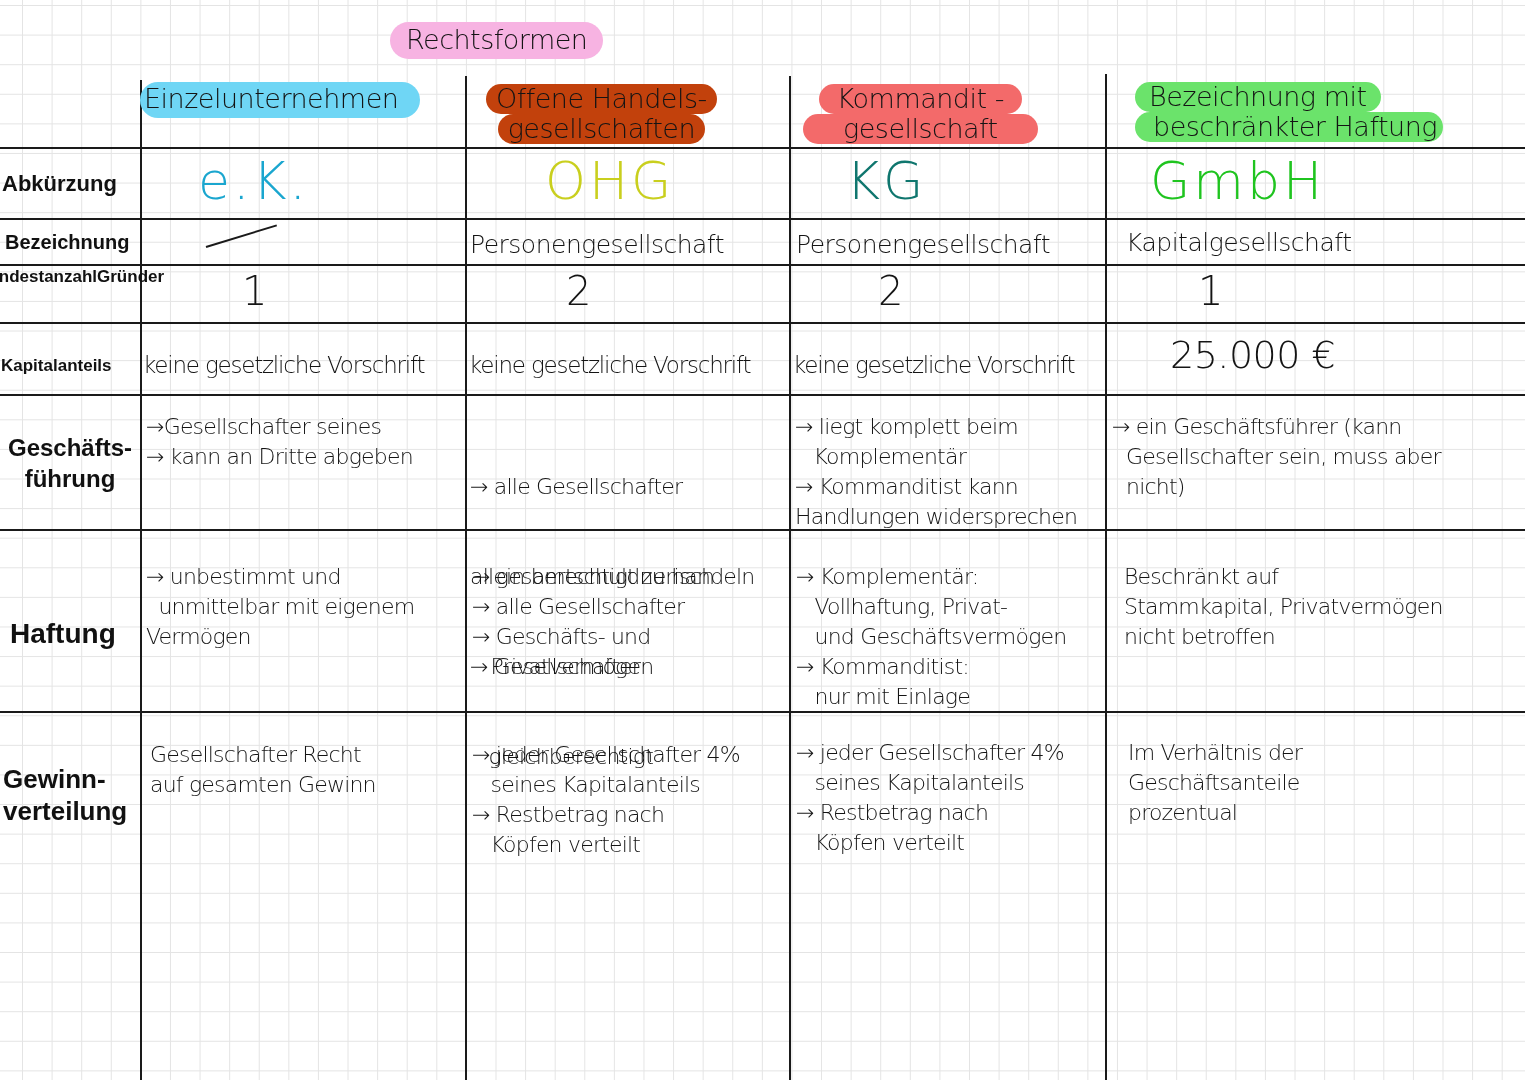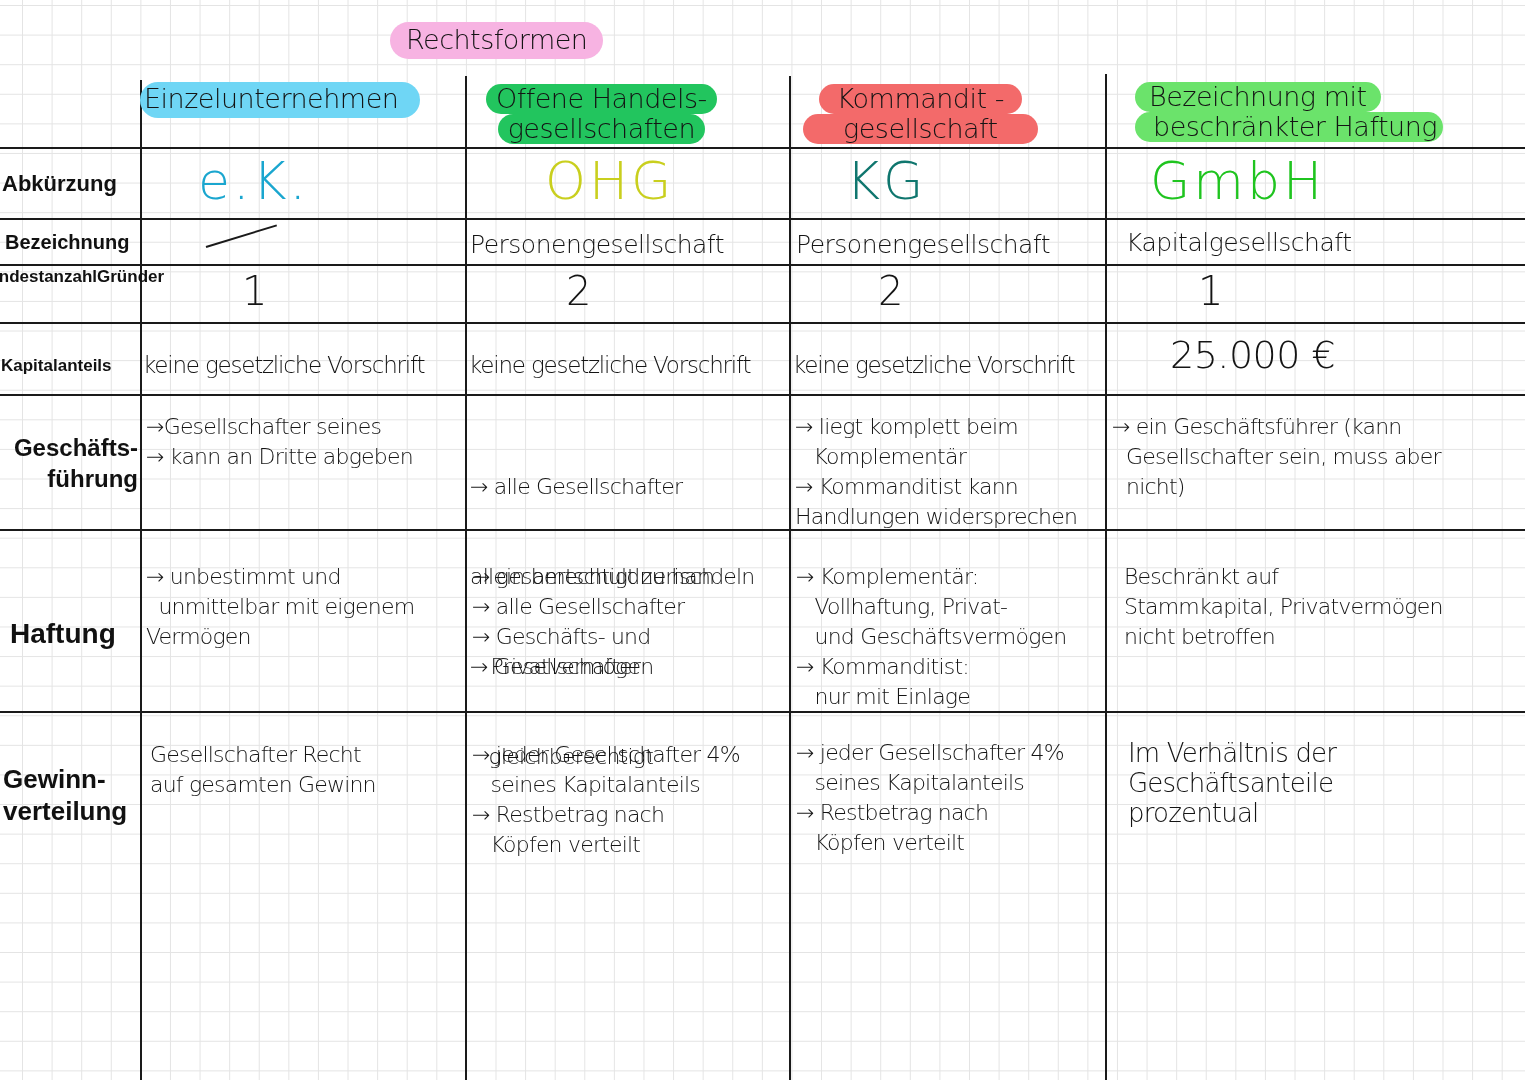--- a/index.html
+++ b/index.html
@@ -33,21 +33,21 @@
   .vline { position: absolute; width: 2px; background: #1a1a1a; }
 
   .rowlabel {
     position: absolute; left: 2px; width: 136px;
     font-family: "Liberation Sans", sans-serif; font-weight: bold; color: #111;
     display: flex; align-items: center;
   }
   .hdr { position: absolute; font-size: 27px; line-height: 30px; }
   .hl { display: inline-block; border-radius: 18px; padding: 0 14px; }
   .hl-blue { background: #6fd6f5; }
-  .hl-yellow { background: #22c55e; }
+  .hl-yellow { background: #c2410c; }
   .hl-red { background: #f36a6a; }
   .hl-green { background: #6be36b; }
 
   .abbr { position: absolute; font-size: 52px; font-weight: 200; letter-spacing: 3px; top: 150px; line-height: 62px; }
   .cell { position: absolute; font-size: 24px; line-height: 30px; }
   .cell div { white-space: nowrap; }
   .big { font-size: 40px; font-weight: 200; }
 </style>
 </head>
 <body>
@@ -93,21 +93,21 @@
 <div class="rowlabel" style="top:220px; height:44px; font-size:20px; left:5px;">
   <span>Bezeichnung</span>
 </div>
 <div class="rowlabel" style="top:266px; height:56px; font-size:17px; line-height:21px; left:4px; flex-direction:row; align-items:flex-start; justify-content:center;">
   <span>Mindestanzahl</span>
   <span>Gründer</span>
 </div>
 <div class="rowlabel" style="top:324px; height:84px; font-size:17px; left:1px;">
   <span>Kapitalanteils</span>
 </div>
-<div class="rowlabel" style="top:430px; height:66px; font-size:24px; line-height:31px; flex-direction:column; align-items:flex-end; justify-content:center;">
+<div class="rowlabel" style="top:430px; height:66px; font-size:24px; line-height:31px; flex-direction:column; align-items:center; justify-content:center;">
   <span>Geschäfts-</span>
   <span>führung</span>
 </div>
 <div class="rowlabel" style="top:612px; height:44px; font-size:28px; left:10px;">
   <span>Haftung</span>
 </div>
 <div class="rowlabel" style="top:760px; height:70px; font-size:26px; line-height:32px; left:3px; flex-direction:column; align-items:flex-start; justify-content:center;">
   <span>Gewinn-</span>
   <span>verteilung</span>
 </div>
@@ -187,17 +187,17 @@
   <div style="white-space:pre;">   seines Kapitalanteils</div>
   <div>→ Restbetrag nach</div>
   <div style="white-space:pre;">   Köpfen verteilt</div>
 </div>
 <div class="cell hand" style="left:796px; top:738px; font-size:22px; letter-spacing:-0.8px;">
   <div>→ jeder Gesellschafter 4%</div>
   <div style="white-space:pre;">   seines Kapitalanteils</div>
   <div>→ Restbetrag nach</div>
   <div style="white-space:pre;">   Köpfen verteilt</div>
 </div>
-<div class="cell hand" style="left:1128px; top:738px; font-size:26px; letter-spacing:-0.8px;">
+<div class="cell hand" style="left:1128px; top:738px; font-size:22px; letter-spacing:-0.8px;">
   <div>Im Verhältnis der</div>
   <div>Geschäftsanteile</div>
   <div>prozentual</div>
 </div>
 
 </body></html>

